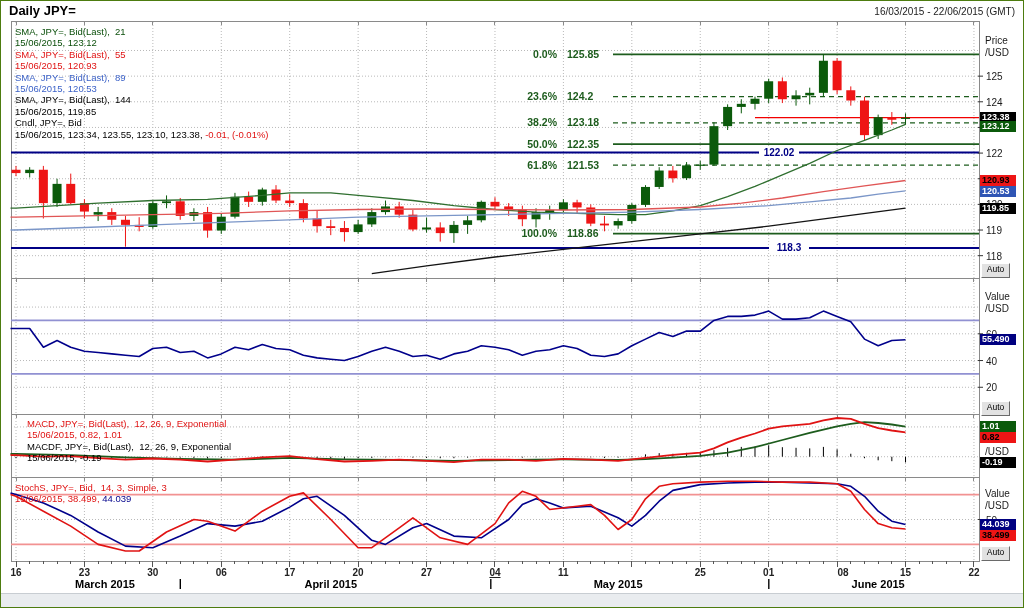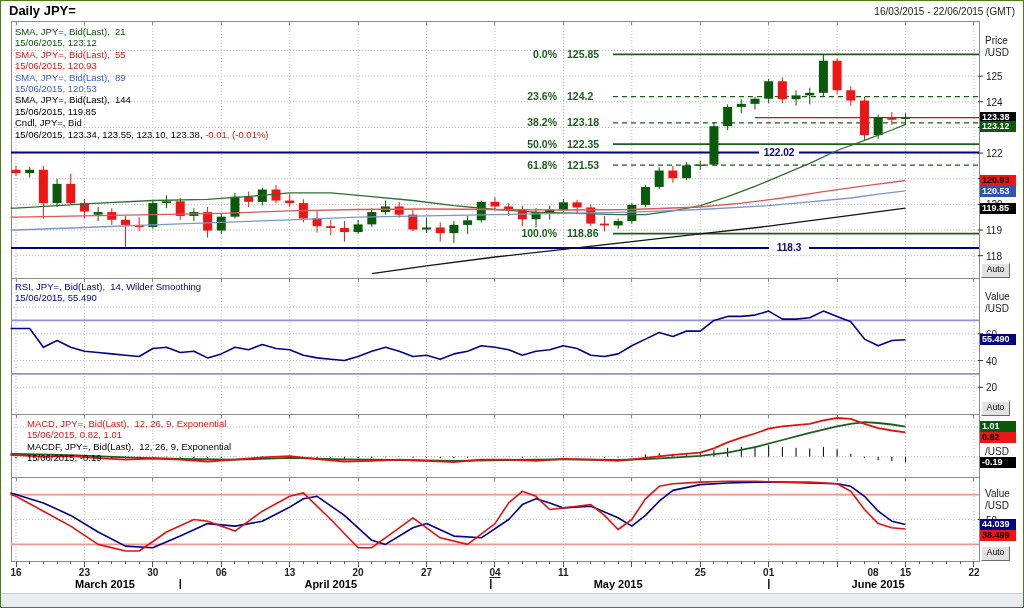--- a/index.html
+++ b/index.html
@@ -446,22 +446,22 @@
         <line x1="977" y1="229.03692614770452" x2="982" y2="229.03692614770452" stroke="#333" stroke-width="1"></line>
         <line x1="977" y1="254.6856287425149" x2="982" y2="254.6856287425149" stroke="#333" stroke-width="1"></line>
         <line x1="977" y1="332.8019801980198" x2="982" y2="332.8019801980198" stroke="#333" stroke-width="1"></line>
         <line x1="977" y1="359.53465346534654" x2="982" y2="359.53465346534654" stroke="#333" stroke-width="1"></line>
         <line x1="977" y1="386.26732673267327" x2="982" y2="386.26732673267327" stroke="#333" stroke-width="1"></line>
         <line x1="977" y1="518.5" x2="982" y2="518.5" stroke="#333" stroke-width="1"></line>
       </svg>
   </div>
   <div id="overlay">
       <div class="legend" style="left: 14px; top: 25px;"><div><span style="color: rgb(11, 79, 11);">SMA, JPY=, Bid(Last),  21</span></div><div><span style="color: rgb(11, 79, 11);">15/06/2015, 123.12</span></div><div><span style="color: rgb(224, 19, 19);">SMA, JPY=, Bid(Last),  55</span></div><div><span style="color: rgb(224, 19, 19);">15/06/2015, 120.93</span></div><div><span style="color: rgb(60, 98, 200);">SMA, JPY=, Bid(Last),  89</span></div><div><span style="color: rgb(60, 98, 200);">15/06/2015, 120.53</span></div><div><span style="color: rgb(0, 0, 0);">SMA, JPY=, Bid(Last),  144</span></div><div><span style="color: rgb(0, 0, 0);">15/06/2015, 119.85</span></div><div><span style="color: rgb(0, 0, 0);">Cndl, JPY=, Bid</span></div><div><span style="color: rgb(0, 0, 0);">15/06/2015, 123.34, 123.55, 123.10, 123.38, </span><span style="color: rgb(224, 19, 19);">-0.01, (-0.01%)</span></div></div>
-      <div class="legend" style="left: 14px; top: 280px;"><div><span style="color: rgb(0, 0, 139);">RSI, JPY=, Bid(Last),  14, Wilder Smoothing</span></div><div><span style="color: rgb(0, 0, 139);">15/06/2015, 55.490</span></div></div>
       <div class="legend" style="left: 26px; top: 417px;"><div><span style="color: rgb(224, 19, 19);">MACD, JPY=, Bid(Last),  12, 26, 9, Exponential</span></div><div><span style="color: rgb(224, 19, 19);">15/06/2015, 0.82, 1.01</span></div><div><span style="color: rgb(0, 0, 0);">MACDF, JPY=, Bid(Last),  12, 26, 9, Exponential</span></div><div><span style="color: rgb(0, 0, 0);">15/06/2015, -0.19</span></div></div>
+      <div class="legend" style="left: 14px; top: 481px;"><div><span style="color: rgb(224, 19, 19);">StochS, JPY=, Bid,  14, 3, Simple, 3</span></div><div><span style="color: rgb(224, 19, 19);">15/06/2015, 38.499, </span><span style="color: rgb(0, 0, 139);">44.039</span></div></div>
       <div class="axtitle" style="left: 984px; top: 34px;">Price</div>
       <div class="axtitle" style="left: 984px; top: 46px;">/USD</div>
       <div class="axlbl" style="left: 985px; top: 75.1447px;">125</div>
       <div class="axlbl" style="left: 985px; top: 100.793px;">124</div>
       <div class="axlbl" style="left: 985px; top: 126.442px;">123</div>
       <div class="axlbl" style="left: 985px; top: 152.091px;">122</div>
       <div class="axlbl" style="left: 985px; top: 177.74px;">121</div>
       <div class="axlbl" style="left: 985px; top: 203.388px;">120</div>
       <div class="axlbl" style="left: 985px; top: 229.037px;">119</div>
       <div class="axlbl" style="left: 985px; top: 254.686px;">118</div>
@@ -485,29 +485,29 @@
       <div class="axtitle" style="left: 984px; top: 487px;">Value</div>
       <div class="axtitle" style="left: 984px; top: 499px;">/USD</div>
       <div class="axlbl" style="left: 985px; top: 518.5px;">50</div>
       <div class="badge" style="top: 517.948px; background: rgb(0, 0, 128); color: rgb(255, 255, 255);">44.039</div>
       <div class="badge" style="top: 528.948px; background: rgb(238, 21, 21); color: rgb(0, 0, 0);">38.499</div>
       <div class="autobtn" style="top: 545px;">Auto</div>
       <div class="daylbl" style="left: 15px; top: 566px;">16</div>
       <div class="daylbl" style="left: 83.425px; top: 566px;">23</div>
       <div class="daylbl" style="left: 151.85px; top: 566px;">30</div>
       <div class="daylbl" style="left: 220.275px; top: 566px;">06</div>
-      <div class="daylbl" style="left: 288.7px; top: 566px;">13</div>
+      <div class="daylbl" style="left: 288.7px; top: 566px;">17</div>
       <div class="daylbl" style="left: 357.125px; top: 566px;">20</div>
       <div class="daylbl" style="left: 425.55px; top: 566px;">27</div>
       <div class="daylbl" style="left: 493.975px; top: 566px; text-decoration: underline;">04</div>
       <div class="daylbl" style="left: 562.4px; top: 566px;">11</div>
       <div class="daylbl" style="left: 630.825px; top: 566px; margin-top: 29px;">18</div>
       <div class="daylbl" style="left: 699.25px; top: 566px;">25</div>
       <div class="daylbl" style="left: 767.675px; top: 566px;">01</div>
-      <div class="daylbl" style="left: 872px; top: 566px;">08</div>
+      <div class="daylbl" style="left: 842px; top: 566px;">08</div>
       <div class="daylbl" style="left: 904.525px; top: 566px;">15</div>
       <div class="daylbl" style="left: 972.95px; top: 566px;">22</div>
       <div class="monthlbl" style="left: 103.953px; top: 577px;">March 2015</div>
       <div class="monthlbl" style="left: 329.755px; top: 577px;">April 2015</div>
       <div class="monthlbl" style="left: 617.14px; top: 577px;">May 2015</div>
       <div class="monthlbl" style="left: 877.155px; top: 577px;">June 2015</div>
       <div class="seplbl" style="left: 179.22px; top: 576px;">|</div>
       <div class="seplbl" style="left: 489.87px; top: 576px;">|</div>
       <div class="seplbl" style="left: 767.675px; top: 576px;">|</div>
     </div>

